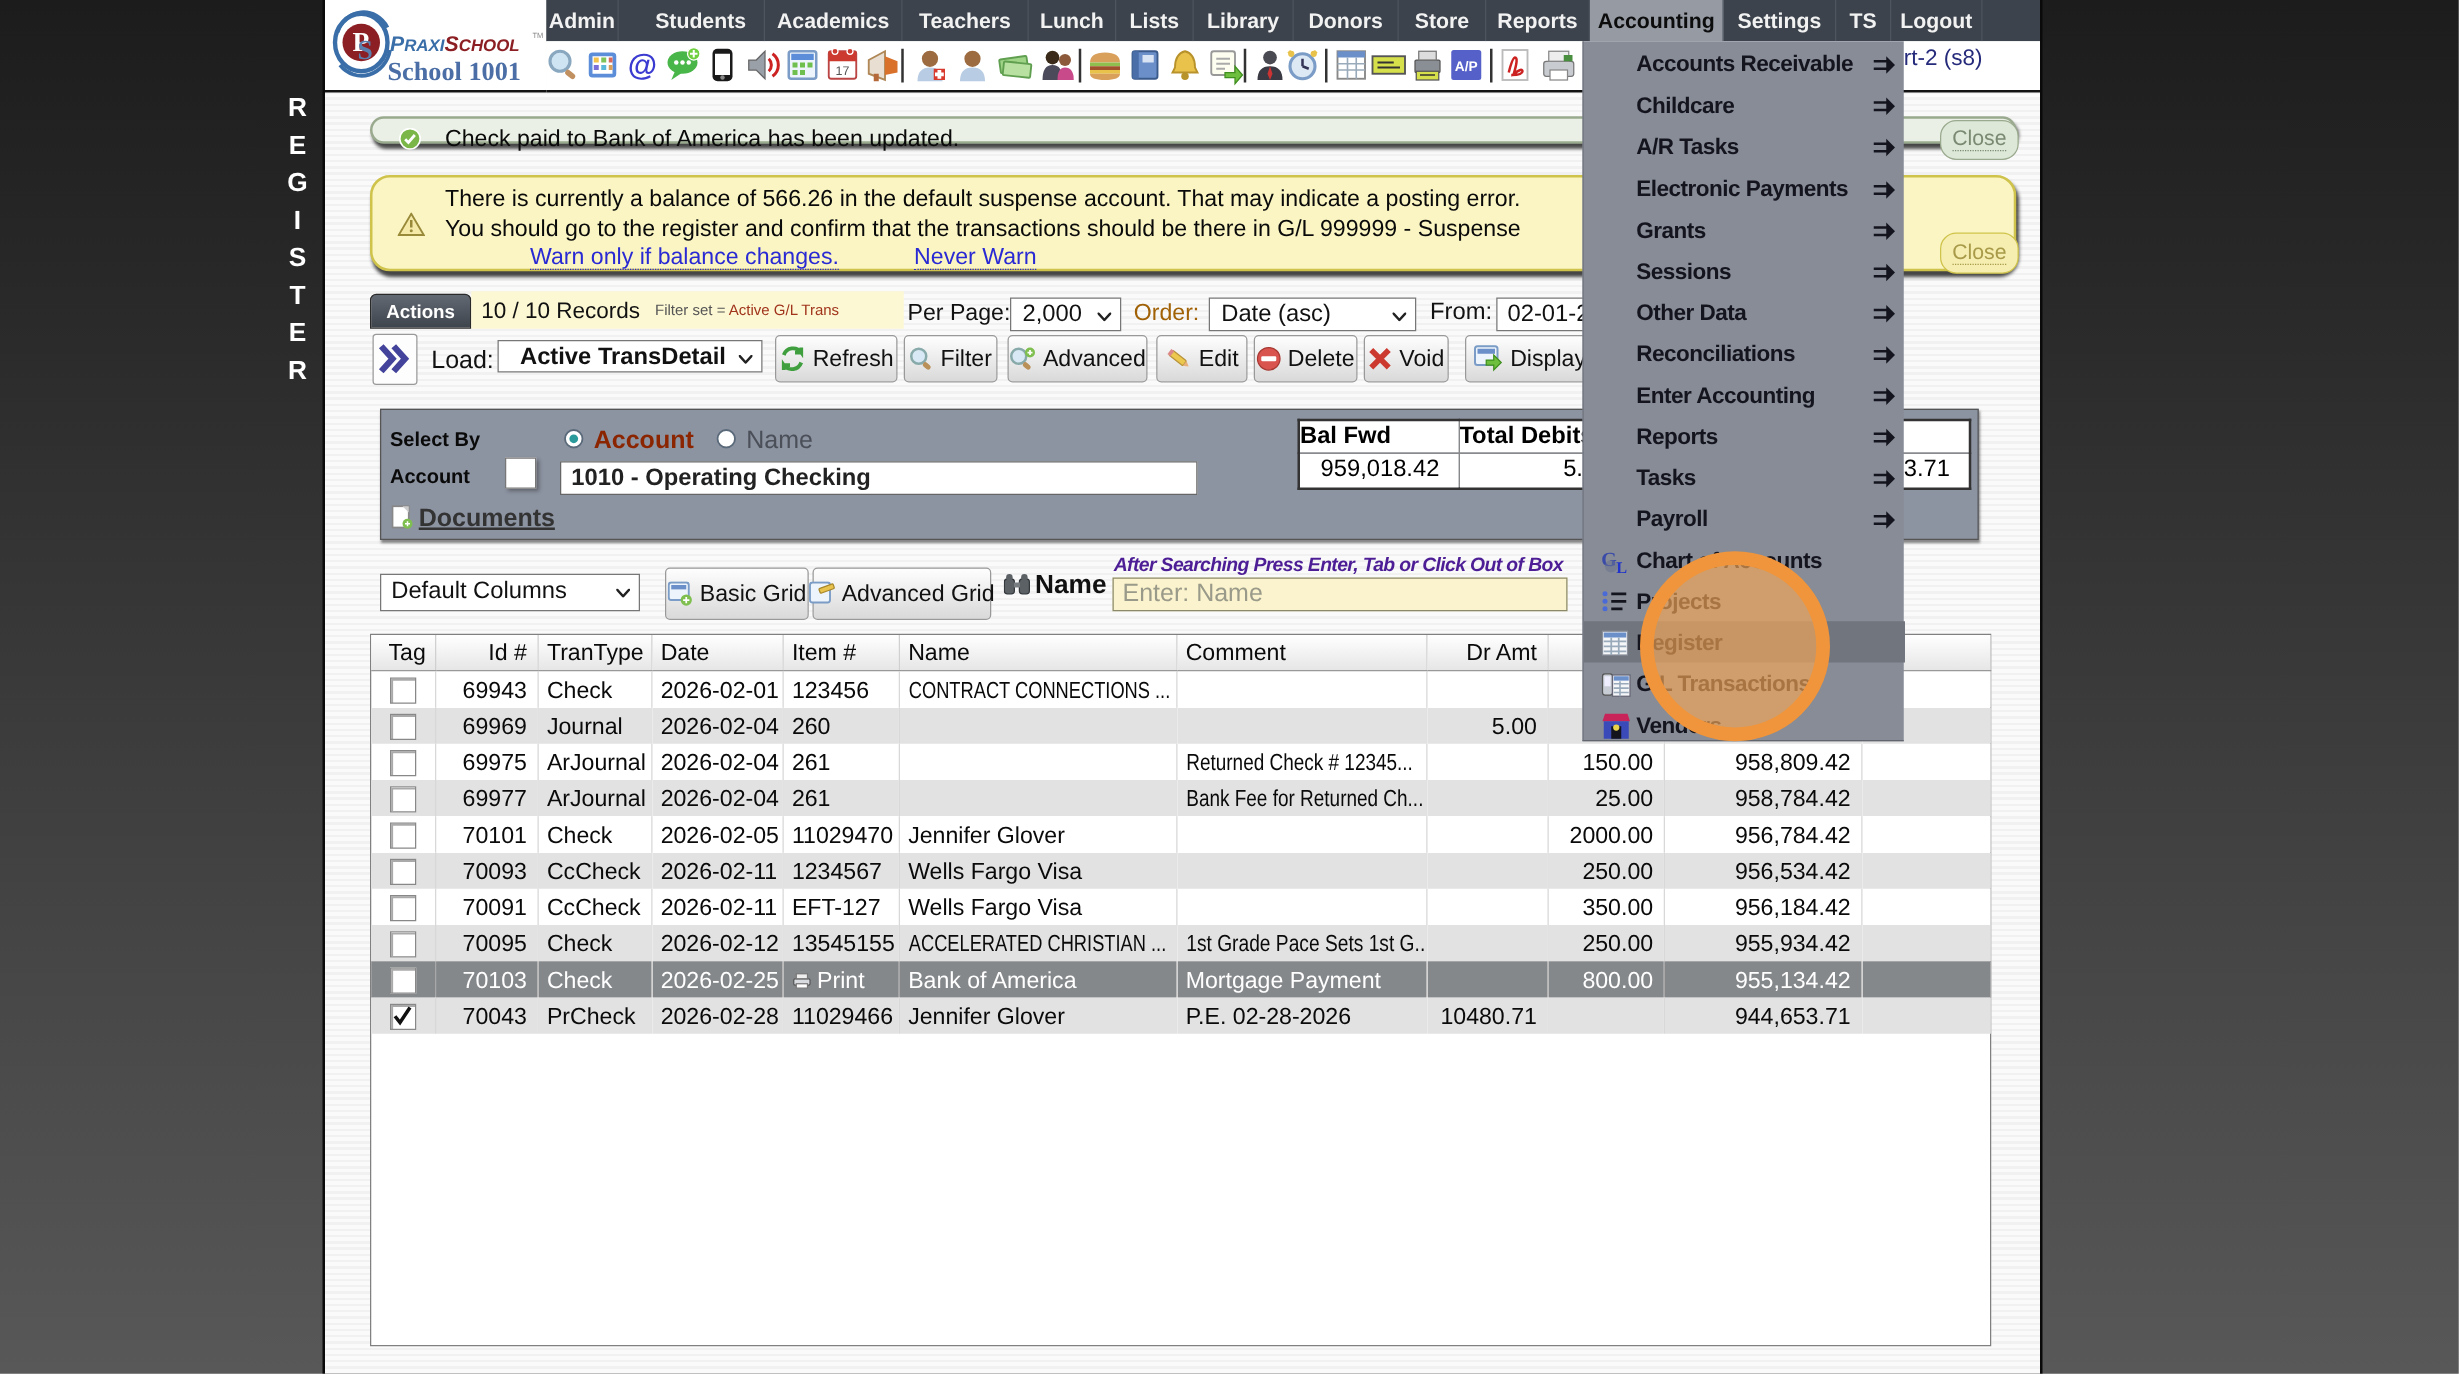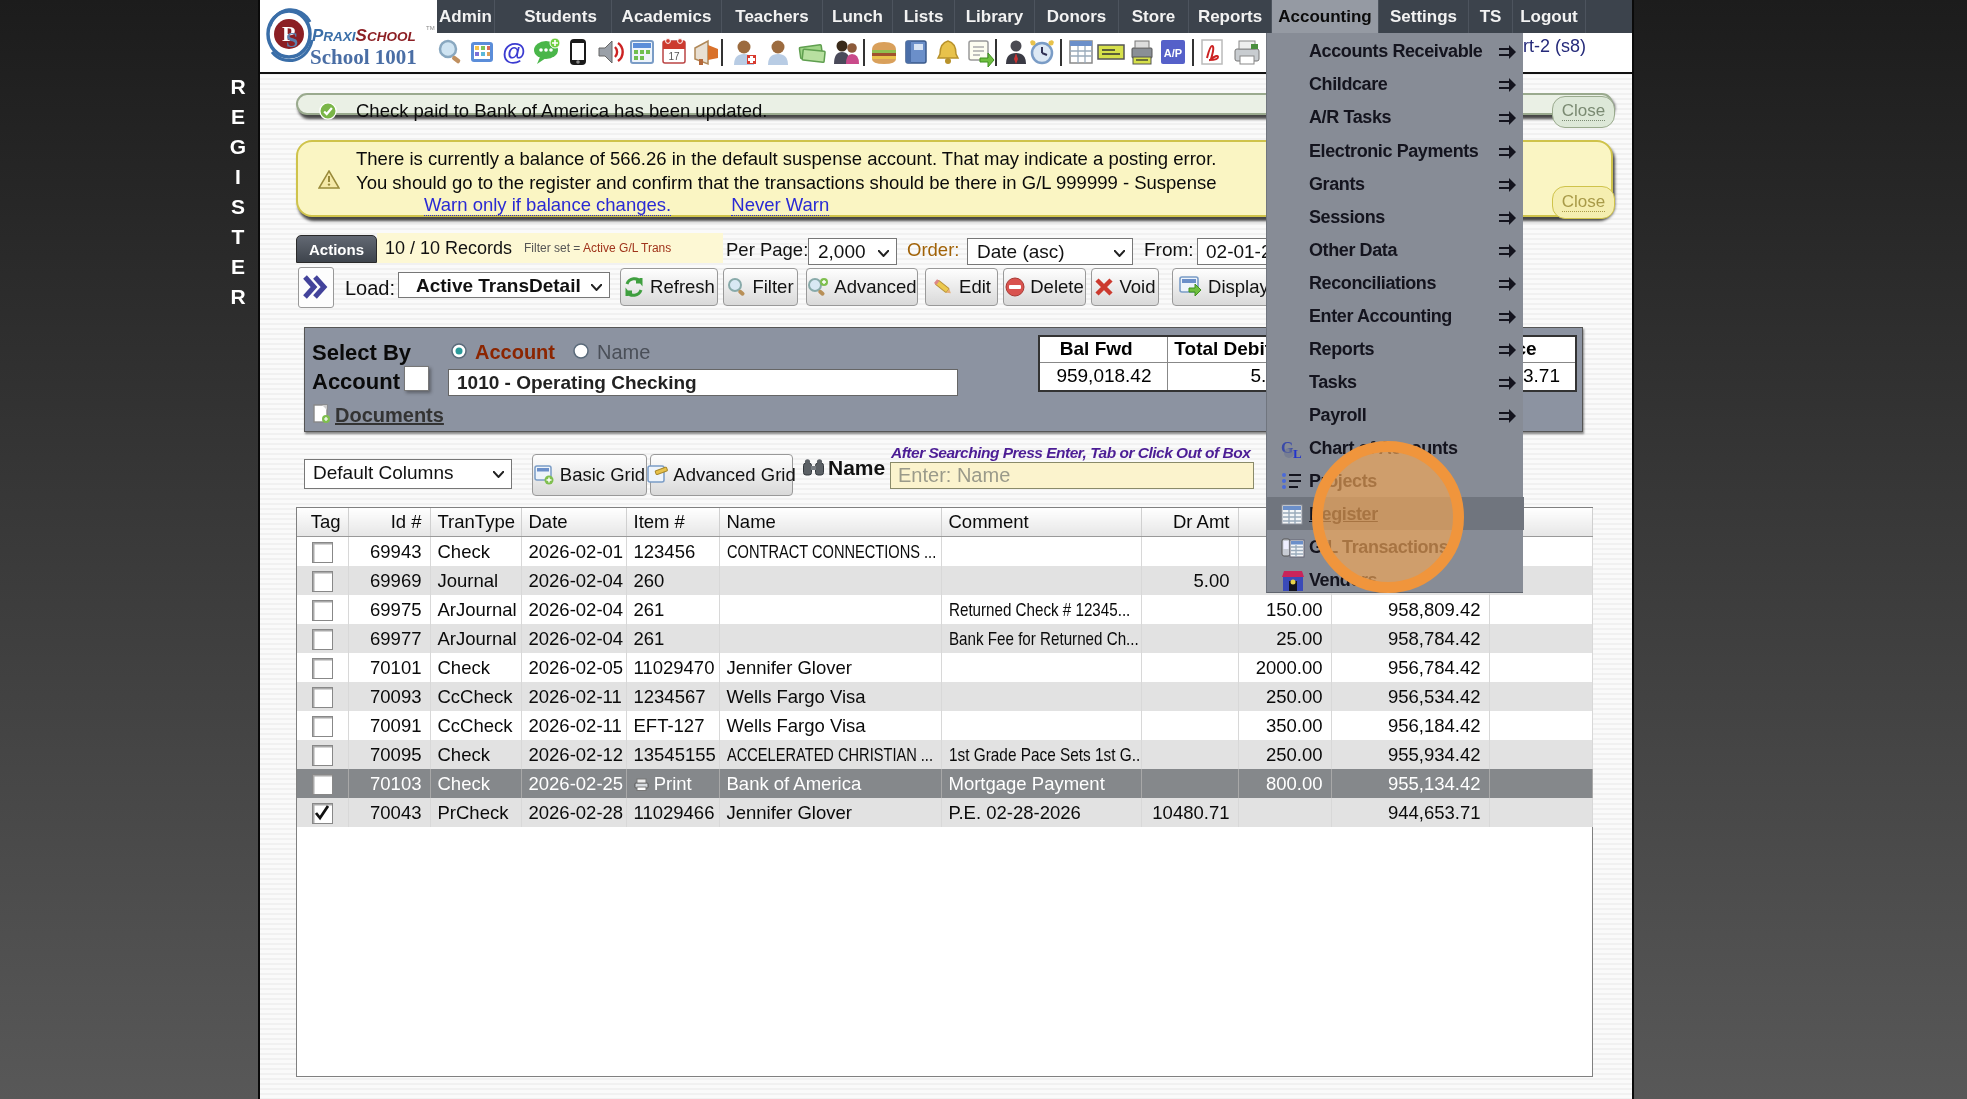--- a/index.html
+++ b/index.html
@@ -357,21 +357,21 @@
 <style>
  .sel{background:#fff;border:1px solid #777;box-sizing:border-box;font-size:19px;color:#111;line-height:26px;}
  .sel .car{position:absolute;right:7px;top:11px;}
  .btn svg{flex-shrink:0;}
  .btn{background:linear-gradient(180deg,#fefefe,#d9d9d9);border:1px solid #999;border-radius:4px;box-sizing:border-box;
       display:flex;align-items:center;justify-content:center;gap:5px;font-size:18.5px;color:#111;white-space:nowrap;}
 </style>
 
 <div class="abs" id="selectpanel" style="left:304px;top:327px;width:1279px;height:105px;background:#8c93a1;
      border:1px solid #555;box-shadow:1px 2px 2px rgba(20,20,20,0.5);box-sizing:border-box;">
-  <div class="abs" style="left:7px;top:10px;font-size:22px;font-weight:bold;color:#0a0a0a;line-height:29px;white-space:nowrap;">Select By<br>Account</div>
+  <div class="abs" style="left:7px;top:10px;font-size:16px;font-weight:bold;color:#0a0a0a;line-height:29px;white-space:nowrap;">Select By<br>Account</div>
   <div class="abs" style="left:99px;top:38px;width:25px;height:25px;background:#fff;border:1px solid #777;box-shadow:2px 2px 3px rgba(40,40,40,0.45);box-sizing:border-box;"></div>
   <svg class="abs" style="left:146px;top:15px;" width="16" height="16">
       <circle cx="8" cy="8" r="7" fill="#fff" stroke="#5a6a7a" stroke-width="1.5"></circle>
       <circle cx="8" cy="8" r="3.5" fill="#2a9a9a"></circle>
     </svg>
   <div class="abs" style="left:170px;top:13px;font-size:20px;font-weight:bold;color:#8b2500;">Account</div>
   <svg class="abs" style="left:268px;top:15px;" width="16" height="16">
       <circle cx="8" cy="8" r="7" fill="#fff" stroke="#5a6a7a" stroke-width="1.5"></circle>
     </svg>
   <div class="abs" style="left:292px;top:13px;font-size:20px;color:#4a4f58;">Name</div>
@@ -404,21 +404,21 @@
         <td class="sv">959,018.42</td>
             <td class="sv">5.00</td>
             <td class="sv">3,825.00</td>
             <td class="sv">944,653.71</td>
       </tr>
     </tbody>
       </table>
   </div>
 </div>
 <style>
- .sh{border:1px solid #888;background:#fff;font-weight:bold;text-align:center;padding:0 14px 0 0;box-sizing:border-box;overflow:hidden;}
+ .sh{border:1px solid #888;background:#fff;font-weight:bold;text-align:left;padding:0 14px 0 0;box-sizing:border-box;overflow:hidden;}
  .sv{border:1px solid #888;background:#fff;text-align:right;padding:0 15px 0 0;box-sizing:border-box;overflow:hidden;}
 </style>
 
 <div class="abs" id="gridcontrols" style="left:0;top:0;width:1967px;height:1099px;pointer-events:none;">
   <div class="abs sel" style="left:304px;top:459px;width:208px;height:30px;"><span style="margin-left:8px;">Default Columns</span><svg class="car" width="11" height="7">
         <path d="M0 0 L5.5 6 L11 0" fill="none" stroke="#222" stroke-width="2"></path>
       </svg></div>
   <div class="abs btn" style="left:532px;top:454px;width:115px;height:42px;">
     <svg width="21" height="20" viewBox="0 0 21 20">
         <rect x="1" y="1" width="16" height="14" rx="2" fill="#eef4fb" stroke="#7a9cc6" stroke-width="1.5"></rect>
@@ -651,21 +651,21 @@
         <circle cx="8" cy="15" r="5" fill="#6a7390" opacity="0.55"></circle>
         <text x="12" y="20" font-size="13" font-weight="bold" fill="#2233cc" font-family="Liberation Serif">L</text>
       </svg></div>
   <div class="mi" style="top:432px;">Projects
     <svg class="ic" width="22" height="20" viewBox="0 0 22 20">
         <circle cx="3" cy="4" r="2" fill="#4a6ad8"></circle>
         <circle cx="3" cy="10" r="2" fill="#4a6ad8"></circle>
         <circle cx="3" cy="16" r="2" fill="#4a6ad8"></circle>
         <path d="M8 4 H20 M8 10 H20 M8 16 H17" stroke="#14141e" stroke-width="2.2"></path>
       </svg></div>
-  <div class="mi" style="top:465px;text-decoration:underline;">Register
+  <div class="mi" style="top:465px;">Register
     <svg class="ic" width="22" height="21" viewBox="0 0 22 21">
         <rect x="1" y="1" width="20" height="19" fill="#f4f6f8" stroke="#8a8f99" stroke-width="1"></rect>
         <rect x="2" y="2" width="18" height="4" fill="#6b8fc9"></rect>
         <path d="M2 9 H20 M2 13 H20 M2 17 H20 M8 6 V20 M14 6 V20" stroke="#9ab" stroke-width="1.4"></path>
       </svg></div>
   <div class="mi" style="top:498px;">G/L Transactions
     <svg class="ic" width="24" height="21" viewBox="0 0 24 21">
         <rect x="1" y="2" width="8" height="17" rx="2" fill="#c8ccd4" stroke="#555" stroke-width="1"></rect>
         <rect x="2.5" y="4" width="5" height="8" fill="#eef"></rect>
         <rect x="9" y="3" width="14" height="17" fill="#f4f6f8" stroke="#667" stroke-width="1"></rect>

